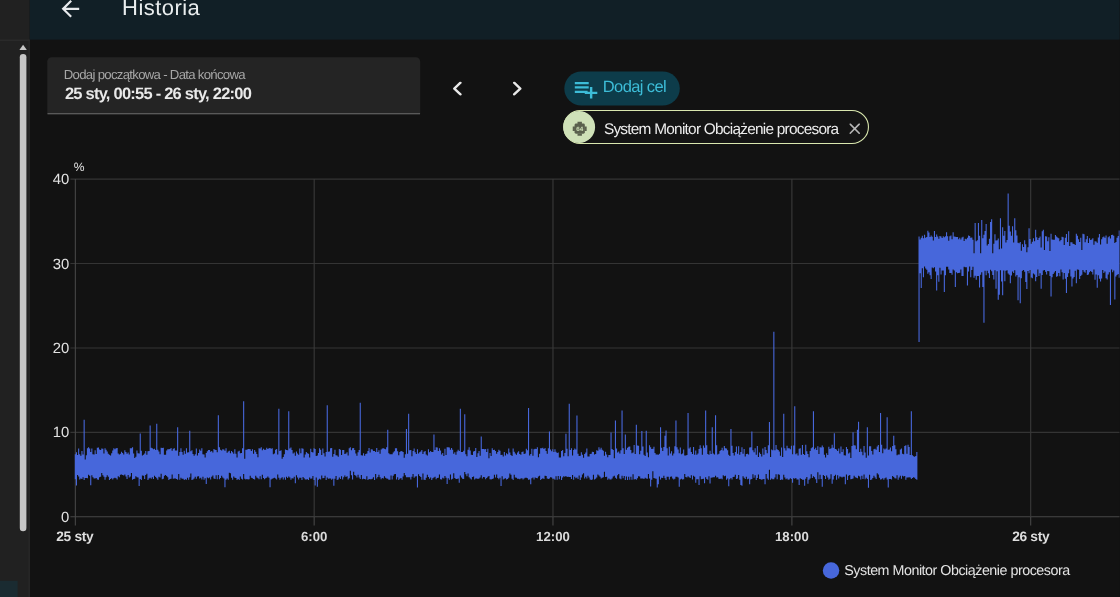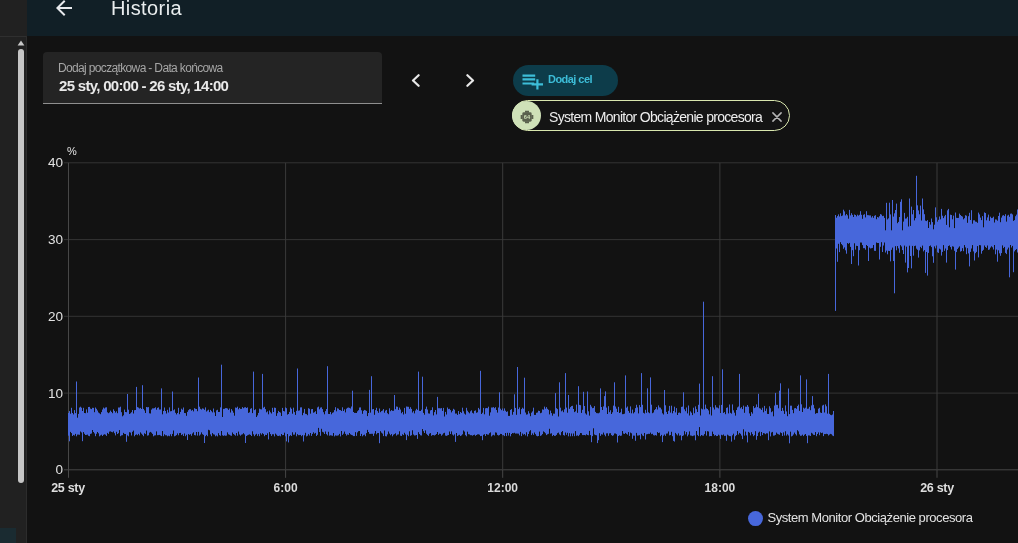--- a/index.html
+++ b/index.html
@@ -17,37 +17,37 @@
 <div class="abs" style="left:26px;top:36px;width:1px;height:507px;background:#2c2c2c"></div>
 
 <div class="abs" style="left:27px;top:0;width:991px;height:36px;background:#111f26"></div>
 <svg class="abs" style="left:52px;top:-4px" width="24" height="24" viewBox="0 0 24 24">
   <path d="M20 11H7.83l5.59-5.59L12 4l-8 8 8 8 1.41-1.41L7.83 13H20v-2z" fill="#e8eaed"></path>
 </svg>
 <div class="abs" style="left:111px;top:-2px;font-size:20px;color:#e9edee;line-height:21px;letter-spacing:.4px">Historia</div>
 
 <div class="abs" style="left:43px;top:52px;width:339px;height:52px;background:#242424;border-radius:4px 4px 0 0;border-bottom:1px solid #8f8f8f"></div>
 <div class="abs" style="left:58px;top:61px;font-size:12px;color:#a6a6a6;letter-spacing:-.65px">Dodaj początkowa - Data końcowa</div>
-<div class="abs" style="left:59px;top:76.5px;font-size:15px;font-weight:700;color:#e9e9e9;letter-spacing:-.7px">25 sty, 00:00 - 26 sty, 14:00</div>
+<div class="abs" style="left:59px;top:76.5px;font-size:15px;font-weight:700;color:#e9e9e9;letter-spacing:-.7px">25 sty, 00:55 - 26 sty, 22:00</div>
 
 <svg class="abs" style="left:410.6px;top:73.7px" width="9" height="13" viewBox="0 0 9 13">
   <path d="M7.6 1.2 L2 6.5 L7.6 11.8" stroke="#e8e8e8" stroke-width="2.2" fill="none" stroke-linecap="round" stroke-linejoin="round"></path>
 </svg>
 <svg class="abs" style="left:466.4px;top:73.7px" width="9" height="13" viewBox="0 0 9 13">
   <path d="M1.4 1.2 L7 6.5 L1.4 11.8" stroke="#e8e8e8" stroke-width="2.2" fill="none" stroke-linecap="round" stroke-linejoin="round"></path>
 </svg>
 
 <div class="abs" style="left:513px;top:65px;width:105px;height:31px;background:#0d3c4a;border-radius:15.5px"></div>
 <svg class="abs" style="left:521.5px;top:74px" width="22" height="17" viewBox="0 0 22 17">
   <g stroke="#3dbdd8" stroke-width="2.2" fill="none">
     <path d="M0.5 1.6H13.2 M0.5 5.4H13.2 M0.5 9.5H12.2"></path>
     <path d="M9.6 10.4H21 M15.4 5.2V15.6"></path>
   </g>
 </svg>
-<div class="abs" style="left:548px;top:71px;font-size:11px;line-height:17px;font-weight:700;color:#3dbdd8;letter-spacing:-.55px">Dodaj cel</div>
+<div class="abs" style="left:548px;top:71px;font-size:15px;line-height:17px;font-weight:400;color:#3dbdd8;letter-spacing:-.55px">Dodaj cel</div>
 
 <div class="abs" style="left:511.5px;top:100px;width:278px;height:31px;border:1px solid #d9e7ae;border-radius:16px;background:#141414"></div>
 <div class="abs" style="left:511.8px;top:100.9px;width:29.5px;height:29.5px;border-radius:50%;background:#cfe1b8"></div>
 <svg class="abs" style="left:518.6px;top:109.2px" width="16" height="16" viewBox="0 0 24 24">
   <g fill="#5a604d">
     <path d="M9 2.5h2.2v3H9zM10.9 2.5h2.2v3h-2.2zM12.8 2.5H15v3h-2.8zM9 18.5h2.2v3H9zM10.9 18.5h2.2v3h-2.2zM12.8 18.5H15v3h-2.8zM2.5 9h3v2.2h-3zM2.5 10.9h3v2.2h-3zM2.5 12.8h3V15h-3zM18.5 9h3v2.2h-3zM18.5 10.9h3v2.2h-3zM18.5 12.8h3V15h-3z"></path>
     <rect x="5" y="5" width="14" height="14" rx="2"></rect>
   </g>
   <text x="12" y="15.3" font-size="8.5" font-weight="bold" text-anchor="middle" fill="#cfe1b8" font-family="Liberation Sans">64</text>
 </svg>

